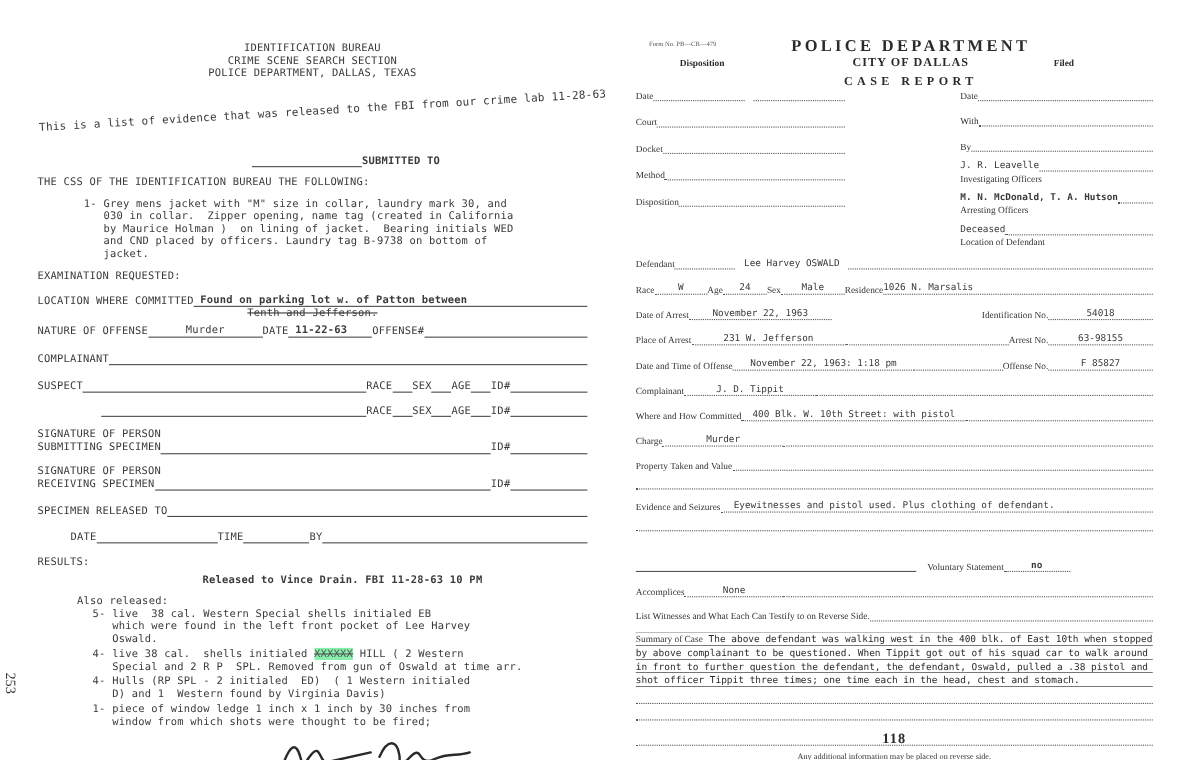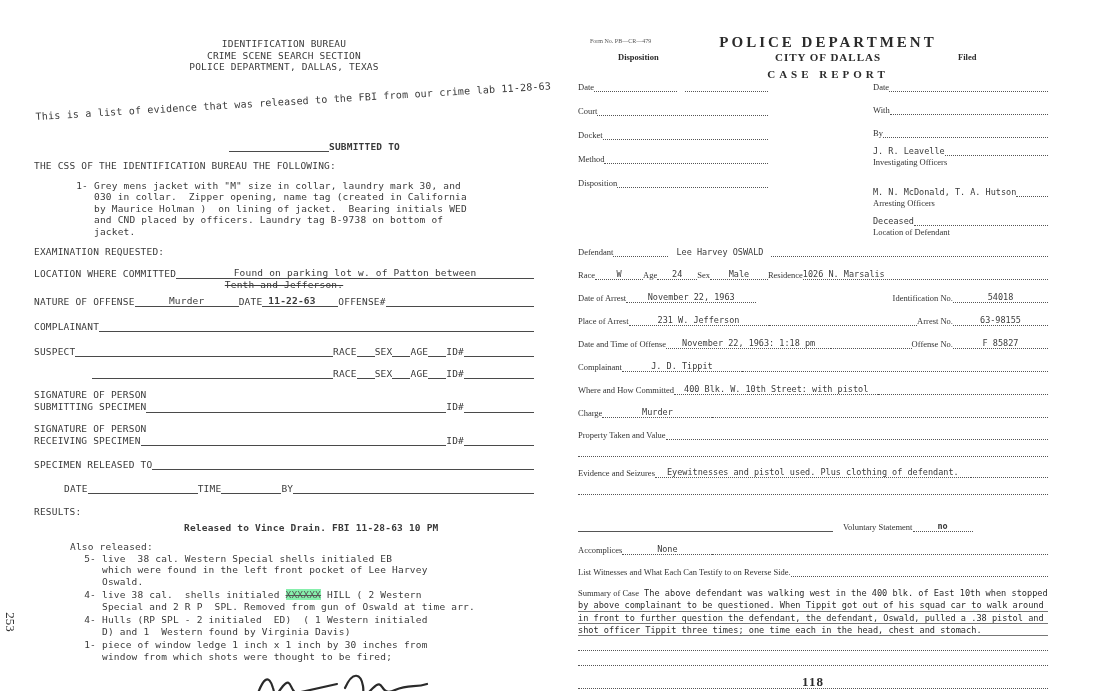--- a/index.html
+++ b/index.html
@@ -58,21 +58,21 @@
 030 in collar.  Zipper opening, name tag (created in California
 by Maurice Holman )  on lining of jacket.  Bearing initials WED
 and CND placed by officers. Laundry tag B-9738 on bottom of
 jacket.</span>
     </div>
 
     <div class="lp mono" style="margin-top:9px;">EXAMINATION REQUESTED:</div>
 
     <div class="lp mono row" style="margin-top:9px;">
       <span>LOCATION WHERE COMMITTED</span>
-      <span class="val" style="flex:1;font-weight:normal;text-align:center;">Found on parking lot w. of Patton between</span>
+      <span class="val" style="flex:1;font-weight:bold;">Found on parking lot w. of Patton between</span>
     </div>
     <div class="lp mono center" style="width:260px;margin-left:120px;">
       <span class="struck">Tenth and Jefferson.</span>
     </div>
 
     <div class="lp mono row" style="margin-top:4px;">
       <span>NATURE OF OFFENSE</span>
       <span class="val" style="width:92px;text-align:center;">Murder</span>
       <span>DATE</span>
       <span class="val" style="width:64px;font-weight:bold;">11-22-63</span>
@@ -233,21 +233,21 @@
           </div>
         <div class="frow" style="margin-top:13px;">
             <span class="rp-label">By</span>
             <span class="dotline"></span>
           </div>
         <div class="frow" style="margin-top:8px;">
             <span class="rp-val">J. R. Leavelle</span>
             <span class="dotline"></span>
           </div>
         <div class="rp-label" style="margin-top:1px;">Investigating Officers</div>
-        <div class="frow" style="margin-top:20px;">
+        <div class="frow" style="margin-top:8px;font-weight:bold;">
             <span class="rp-val">M. N. McDonald, T. A. Hutson</span>
             <span class="dotline"></span>
           </div>
         <div class="rp-label" style="margin-top:1px;">Arresting Officers</div>
         <div class="frow" style="margin-top:8px;">
             <span class="rp-val">Deceased</span>
             <span class="dotline"></span>
           </div>
         <div class="rp-label" style="margin-top:1px;">Location of Defendant</div>
       </div>

